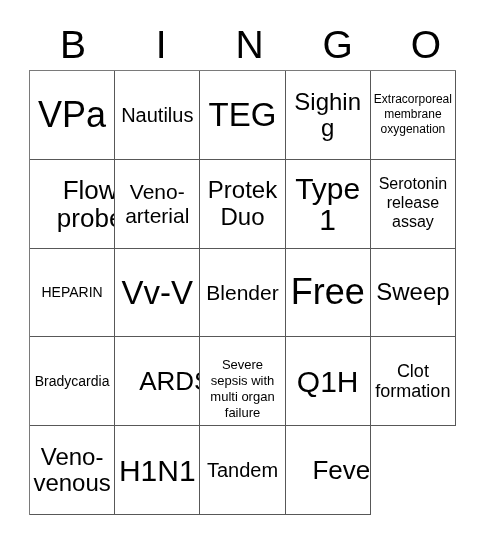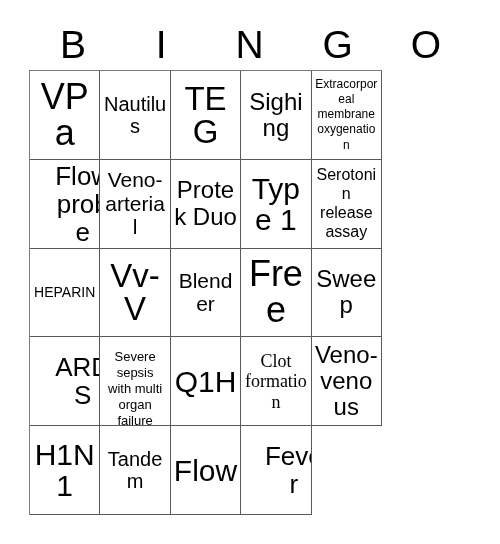--- a/index.html
+++ b/index.html
@@ -44,21 +44,21 @@
     font-weight: 400;
     letter-spacing: 0px;
     color: #000;
   }
 
   
   #grid {
     position: absolute;
     left: 29px;
     top: 70px;
-    width: 353px;
+    width: 427px;
     height: 445px;
     border-top: 1px solid #7a7a7a;
     border-left: 1px solid #7a7a7a;
     box-sizing: border-box;
     display: grid;
     grid-template-columns: repeat(5, 1fr);
     grid-template-rows: repeat(5, 1fr);
   }
   .cell {
     border-right: 1px solid #585858;
@@ -80,21 +80,21 @@
   }
 
   
   .fs-36 span { font-size: 36px; line-height: 1.0; }
   .fs-33 span { font-size: 33px; line-height: 1.0; }
   .fs-30 span { font-size: 30px; line-height: 1.04; }
   .fs-26 span { font-size: 26px; line-height: 1.08; margin-left: 36px; }
   .fs-24 span { font-size: 24px; line-height: 1.1;  }
   .fs-21 span { font-size: 21px; line-height: 1.12; }
   .fs-20 span { font-size: 20px; line-height: 1.12; }
-  .fs-18 span { font-size: 18px; line-height: 1.14; font-family: Liberation Serif, serif; }
+  .fs-18 span { font-size: 18px; line-height: 1.14; }
   .fs-16 span { font-size: 16px; line-height: 1.18; }
   .fs-14 span { font-size: 14px; line-height: 1.22; }
   .fs-13 span { font-size: 13px; line-height: 1.24; margin-top: 16px; }
   .fs-12 span { font-size: 12px; line-height: 1.26; }
 </style>
 </head>
 <body>
 
 <div id="card">
 
@@ -149,20 +149,23 @@
     <div class="cell fs-21">
         <span>Blender</span>
       </div>
     <div class="cell fs-36">
         <span>Free</span>
       </div>
     <div class="cell fs-24">
         <span>Sweep</span>
       </div>
 
+    <div class="cell fs-14">
+        <span>Bradycardia</span>
+      </div>
     <div class="cell fs-26">
         <span>ARDS</span>
       </div>
     <div class="cell fs-13">
         <span>Severe sepsis with multi organ failure</span>
       </div>
     <div class="cell fs-30">
         <span>Q1H</span>
       </div>
     <div class="cell fs-18">
@@ -171,21 +174,18 @@
 
     <div class="cell fs-24">
         <span>Veno-venous</span>
       </div>
     <div class="cell fs-30">
         <span>H1N1</span>
       </div>
     <div class="cell fs-20">
         <span>Tandem</span>
       </div>
-    <div class="cell fs-30">
-        <span>Flow</span>
-      </div>
     <div class="cell fs-26">
         <span>Fever</span>
       </div>
 
   </div>
 </div>
 
 </body></html>

